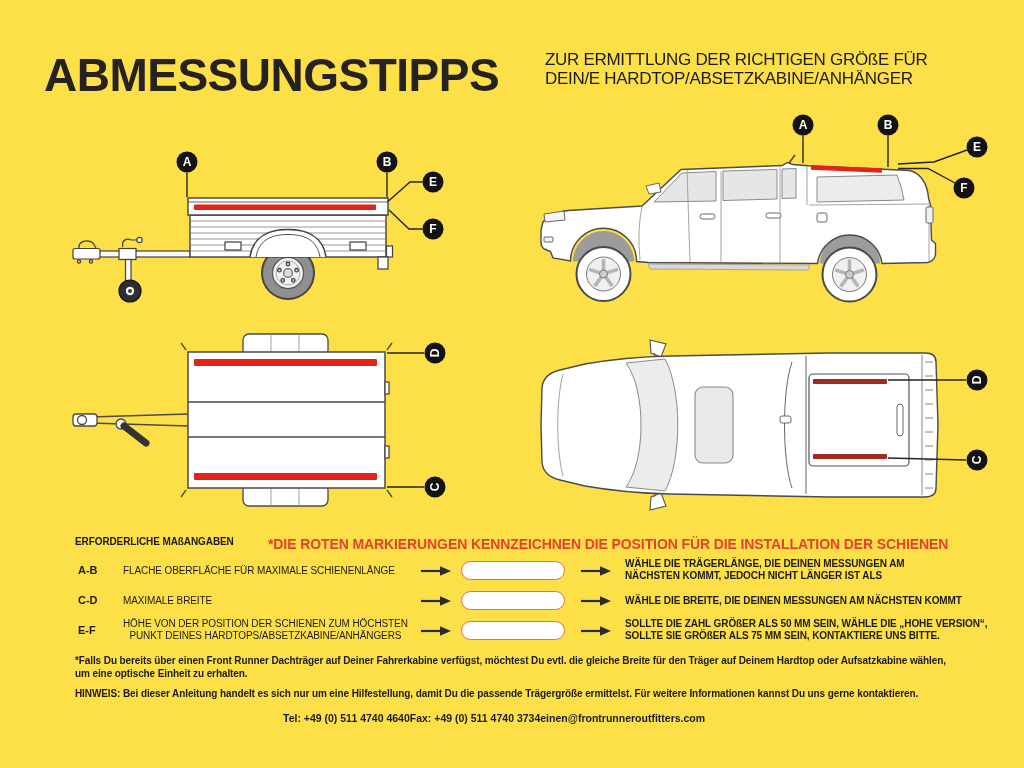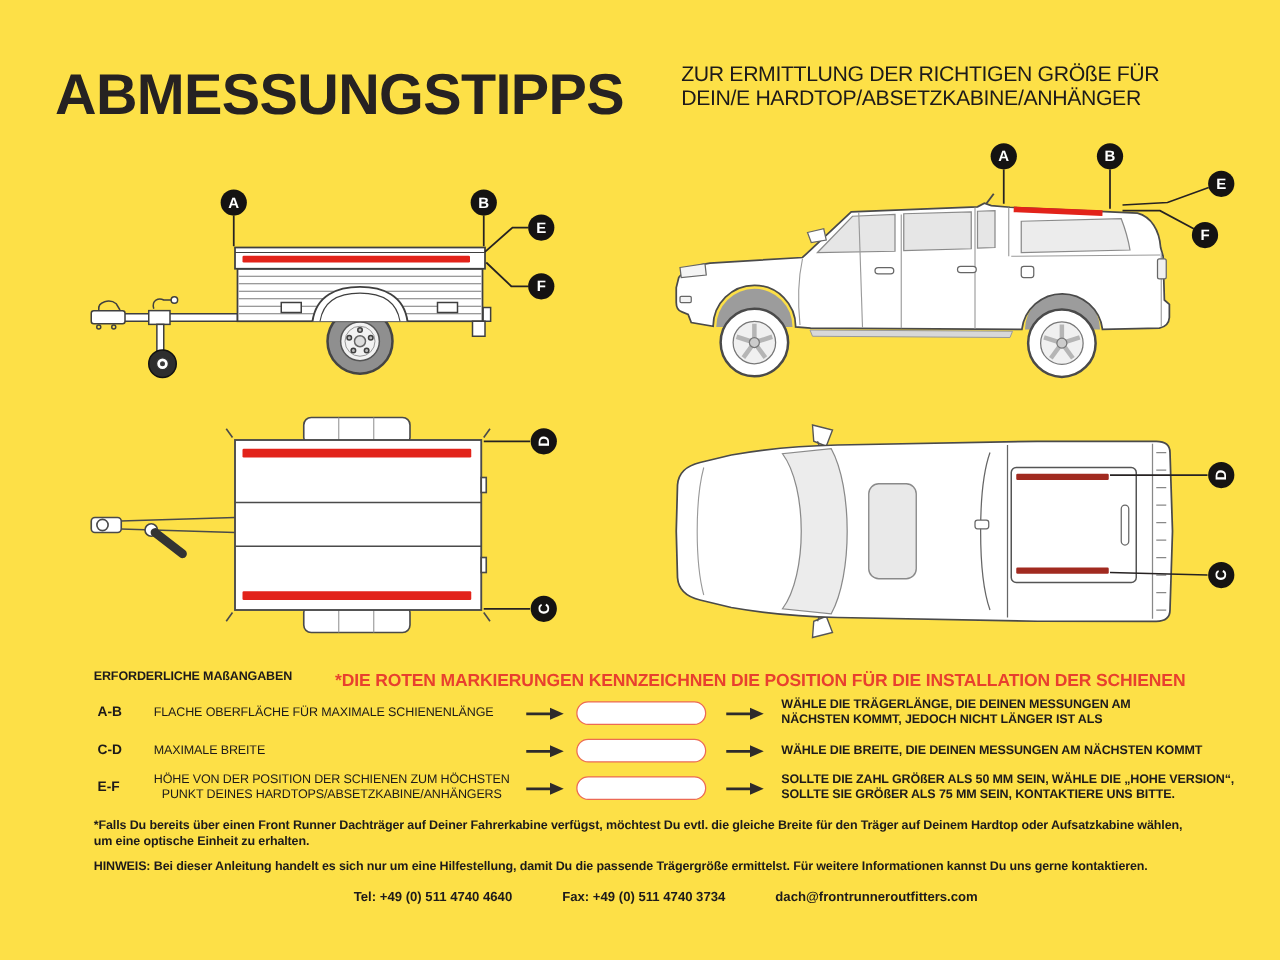--- a/index.html
+++ b/index.html
@@ -10,21 +10,21 @@
   .subtitle{left:545px;top:50px;font-size:17px;font-weight:400;line-height:19px;
             letter-spacing:-0.3px;white-space:pre-line;color:#1d1a1a;}
   .ml{white-space:pre-line;}
   .meas-heading{left:75px;top:536px;font-size:10px;font-weight:700;letter-spacing:-0.1px;}
   .red-note{left:252px;top:536px;font-size:14px;font-weight:700;color:#e8402e;letter-spacing:-0.1px;margin-left:16px;}
   .key{font-size:11px;font-weight:700;}
   .desc{font-size:10px;font-weight:400;line-height:12px;letter-spacing:-0.1px;text-align:center;}
   .hint{font-size:10px;font-weight:700;line-height:12px;letter-spacing:-0.1px;}
   .capsule{width:104px;height:19px;border:1.6px solid #ec6a55;border-radius:11px;background:#fff;box-sizing:border-box;}
   .foot{left:75px;font-size:10px;font-weight:700;line-height:13px;letter-spacing:-0.1px;}
-  .contact{left:283px;top:712px;display:flex;gap:40px;font-size:10.5px;font-weight:700;}
+  .contact{left:283px;top:712px;display:flex;font-size:10.5px;font-weight:700;}
   svg text.lbl{font-family:"Liberation Sans",sans-serif;font-size:12px;font-weight:700;fill:#fff;}
 </style>
 </head>
 <body>
 
 <div class="page">
 
   <h1 class="abs title">ABMESSUNGSTIPPS</h1>
   <div class="abs subtitle">ZUR ERMITTLUNG DER RICHTIGEN GRÖßE FÜR
 DEIN/E HARDTOP/ABSETZKABINE/ANHÄNGER</div>
@@ -342,16 +342,16 @@
 SOLLTE SIE GRÖßER ALS 75 MM SEIN, KONTAKTIERE UNS BITTE.</span>
   </div>
 
   <div class="abs foot ml" style="top:654px;width:910px">*Falls Du bereits über einen Front Runner Dachträger auf Deiner Fahrerkabine verfügst, möchtest Du evtl. die gleiche Breite für den Träger auf Deinem Hardtop oder Aufsatzkabine wählen,
 um eine optische Einheit zu erhalten.</div>
   <div class="abs foot" style="top:687px;width:910px">HINWEIS: Bei dieser Anleitung handelt es sich nur um eine Hilfestellung, damit Du die passende Trägergröße ermittelst. Für weitere Informationen kannst Du uns gerne kontaktieren.</div>
 
   <div class="abs contact">
     <span>Tel: +49 (0) 511 4740 4640</span>
     <span>Fax: +49 (0) 511 4740 3734</span>
-    <span>dach@frontrunneroutfitters.com</span>
+    <span>einen@frontrunneroutfitters.com</span>
   </div>
 
 </div>
 
 </body></html>

